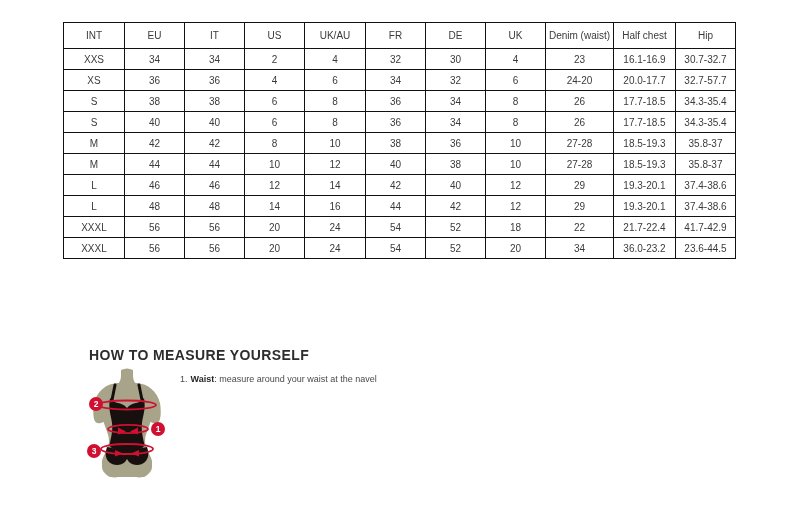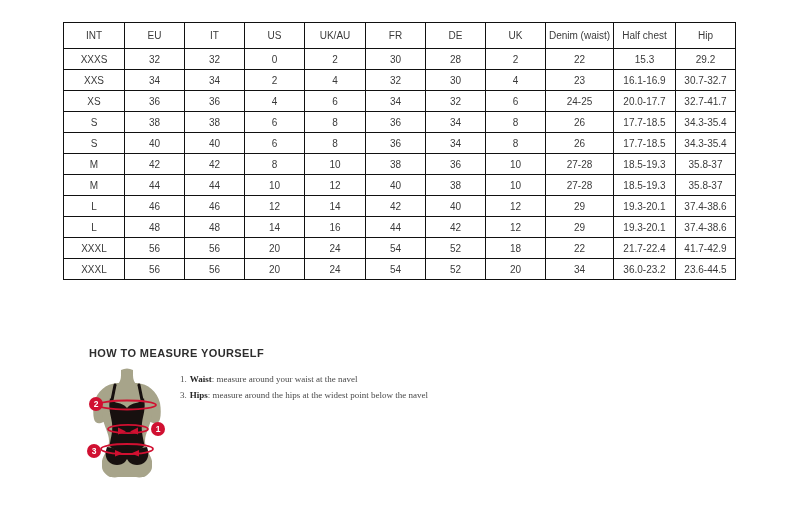--- a/index.html
+++ b/index.html
@@ -35,39 +35,39 @@
   }
   .size-table th { height: 25px; }
   .size-table td { height: 20px; }
 
   
   .measure-title {
     position: absolute;
     left: 63px;
     top: 347px;
     margin: 0;
-    font-size: 11px;
+    font-size: 14px;
     font-weight: bold;
     letter-spacing: 0.4px;
     color: #2d2d2d;
     padding-left: 26px;
   }
   .figure-svg {
     position: absolute;
     left: 70px;
     top: 365px;
   }
   .steps {
     position: absolute;
     left: 180px;
     top: 371px;
     font-size: 9px;
     color: #4a4a4a;
   }
-  .step { line-height: 16px; white-space: nowrap; font-family: Liberation Serif, serif; }
+  .step { line-height: 16px; white-space: nowrap; }
   .step .num { margin-right: 3px; }
   .step strong { color: #272727; }
 </style>
 </head>
 <body>
 
 <div class="page">
 
   <table class="size-table">
     <colgroup id="cols">
@@ -93,33 +93,20 @@
           <th>FR</th>
           <th>DE</th>
           <th>UK</th>
           <th>Denim (waist)</th>
           <th>Half chest</th>
           <th>Hip</th>
         </tr>
     </thead>
     <tbody id="table-body">
         <tr>
-          <td>XXXS</td>
-          <td>32</td>
-          <td>32</td>
-          <td>0</td>
-          <td>2</td>
-          <td>30</td>
-          <td>28</td>
-          <td>2</td>
-          <td>22</td>
-          <td>15.3</td>
-          <td>29.2</td>
-        </tr>
-        <tr>
           <td>XXS</td>
           <td>34</td>
           <td>34</td>
           <td>2</td>
           <td>4</td>
           <td>32</td>
           <td>30</td>
           <td>4</td>
           <td>23</td>
           <td>16.1-16.9</td>
@@ -127,23 +114,23 @@
         </tr>
         <tr>
           <td>XS</td>
           <td>36</td>
           <td>36</td>
           <td>4</td>
           <td>6</td>
           <td>34</td>
           <td>32</td>
           <td>6</td>
-          <td>24-25</td>
+          <td>24-20</td>
           <td>20.0-17.7</td>
-          <td>32.7-41.7</td>
+          <td>32.7-57.7</td>
         </tr>
         <tr>
           <td>S</td>
           <td>38</td>
           <td>38</td>
           <td>6</td>
           <td>8</td>
           <td>36</td>
           <td>34</td>
           <td>8</td>
@@ -289,16 +276,15 @@
       <text x="26" y="42" fill="#ffffff">2</text>
       <circle cx="88" cy="64" r="7" fill="#d01031"></circle>
       <text x="88" y="67" fill="#ffffff">1</text>
       <circle cx="24" cy="86" r="7" fill="#d01031"></circle>
       <text x="24" y="89" fill="#ffffff">3</text>
     </g>
   </svg>
 
   <div class="steps" id="steps">
       <div class="step"><span class="num">1.</span><strong>Waist</strong><span>: measure around your waist at the navel</span></div>
-      <div class="step"><span class="num">3.</span><strong>Hips</strong><span>: measure around the hips at the widest point below the navel</span></div>
     </div>
 
 </div>
 
 </body></html>

